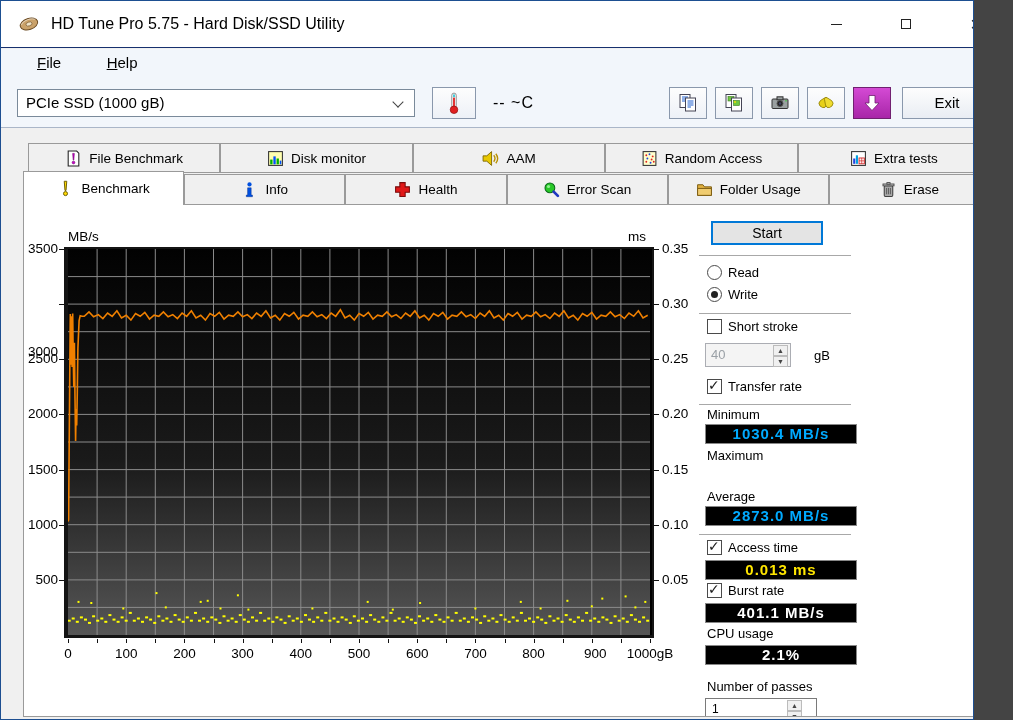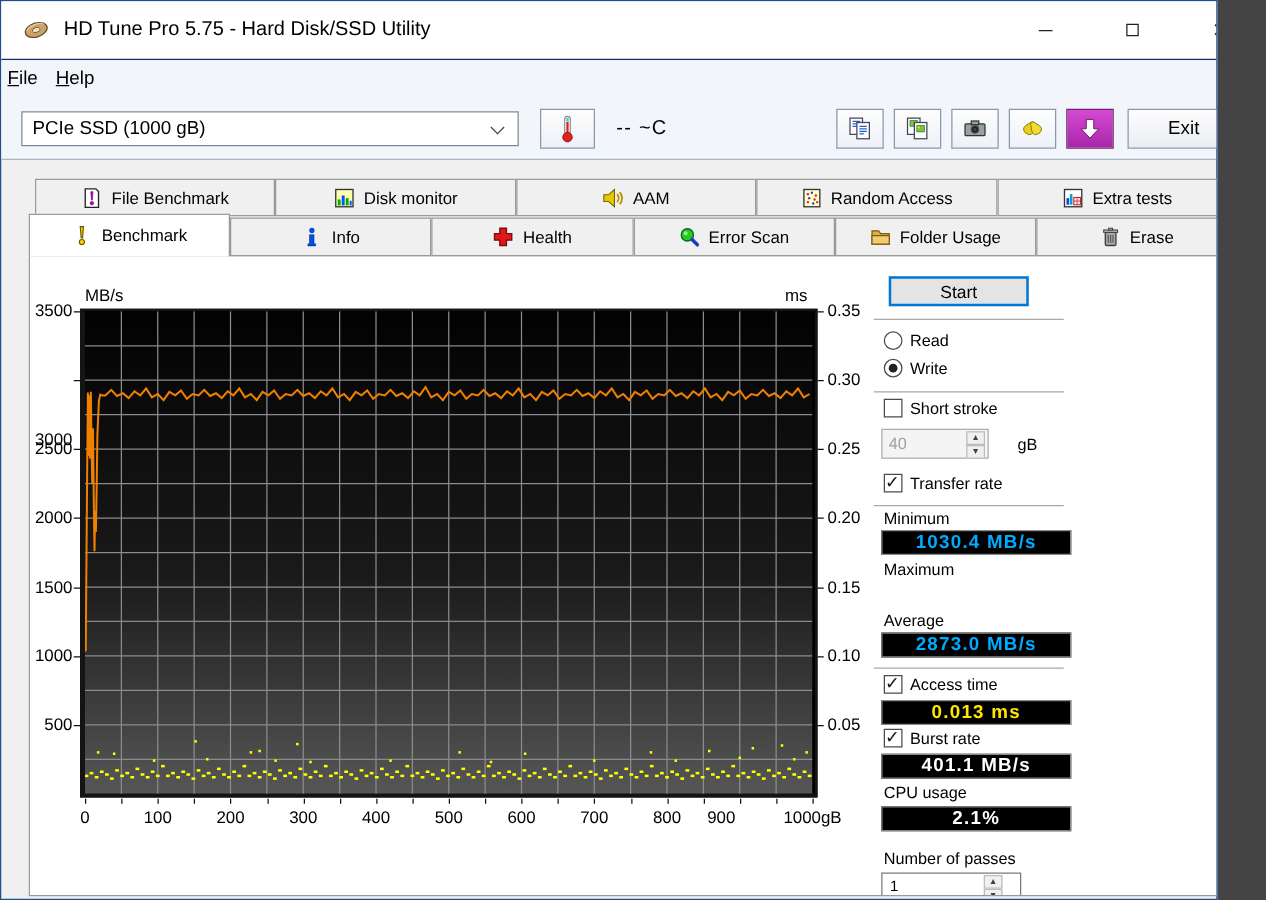--- a/index.html
+++ b/index.html
@@ -11,21 +11,21 @@
   #app-icon{position:absolute;left:17px;top:12px;width:22px;height:22px;}
   #title-text{position:absolute;left:50px;top:0;line-height:46px;font-size:16px;color:#000;}
   .win-btn{position:absolute;top:0;width:46px;height:46px;display:flex;align-items:center;justify-content:center;}
   #btn-min{left:812px;} #btn-max{left:882px;} #btn-close{left:952px;}
   .glyph-min{width:11px;height:1px;background:#222;}
   .glyph-max{width:10px;height:10px;border:1px solid #222;}
   .glyph-close{font-size:20px;color:#222;line-height:20px;}
 
   
   #menubar{position:absolute;left:0;top:48px;width:100%;height:30px;background:#f2f6fb;}
-  .mi{display:inline-block;padding:5px 5px;font-size:15px;color:#000;}
+  .mi{display:inline-block;padding:5px 5px;font-size:15px;color:#000;margin-left:31px;}
   .mi::first-letter{text-decoration:underline;}
 
   
   #toolbar{position:absolute;left:0;top:78px;width:100%;height:49px;background:#f2f6fb;border-bottom:1px solid #aab6c8;}
   #drive-combo{position:absolute;left:16px;top:10px;width:398px;height:28px;background:#fff;border:1px solid #7a8a9a;font-size:15px;line-height:26px;padding-left:8px;color:#000;}
   #combo-chev{position:absolute;right:12px;top:8px;width:8px;height:8px;border-right:1.6px solid #444;border-bottom:1.6px solid #444;transform:rotate(45deg);}
   .tbtn{position:absolute;top:8px;width:38px;height:32px;background:linear-gradient(#fdfdfd,#edf1f7);border:1px solid #8a98ac;display:flex;align-items:center;justify-content:center;}
   #btn-thermo{left:431px;width:44px;}
   #temp-text{position:absolute;left:492px;top:15px;font-size:16px;color:#000;letter-spacing:1px;}
   #btn-copy{left:668px;} #btn-copyimg{left:714px;} #btn-camera{left:760px;} #btn-hands{left:806px;}
@@ -600,21 +600,21 @@
       <div class="ytick" style="left: 630px; top: 374.857px;"></div>
       <div class="axlab" style="left: 14px; top: 441px; width: 60px; text-align: center;">0</div>
       <div class="axlab" style="left: 72.2px; top: 441px; width: 60px; text-align: center;">100</div>
       <div class="axlab" style="left: 130.4px; top: 441px; width: 60px; text-align: center;">200</div>
       <div class="axlab" style="left: 188.6px; top: 441px; width: 60px; text-align: center;">300</div>
       <div class="axlab" style="left: 246.8px; top: 441px; width: 60px; text-align: center;">400</div>
       <div class="axlab" style="left: 305px; top: 441px; width: 60px; text-align: center;">500</div>
       <div class="axlab" style="left: 363.2px; top: 441px; width: 60px; text-align: center;">600</div>
       <div class="axlab" style="left: 421.4px; top: 441px; width: 60px; text-align: center;">700</div>
       <div class="axlab" style="left: 479.6px; top: 441px; width: 60px; text-align: center;">800</div>
-      <div class="axlab" style="left: 523px; top: 441px; width: 60px; text-align: center;">900</div>
+      <div class="axlab" style="left: 560px; top: 441px; width: 60px; ">900</div>
       <div class="axlab" style="left: 596px; top: 441px; width: 60px; text-align: center;">1000gB</div>
       <div class="xtick" style="left: 44px; top: 434px;"></div>
       <div class="xtick" style="left: 73px; top: 434px;"></div>
       <div class="xtick" style="left: 102px; top: 434px;"></div>
       <div class="xtick" style="left: 131px; top: 434px;"></div>
       <div class="xtick" style="left: 160px; top: 434px;"></div>
       <div class="xtick" style="left: 190px; top: 434px;"></div>
       <div class="xtick" style="left: 219px; top: 434px;"></div>
       <div class="xtick" style="left: 248px; top: 434px;"></div>
       <div class="xtick" style="left: 277px; top: 434px;"></div>

